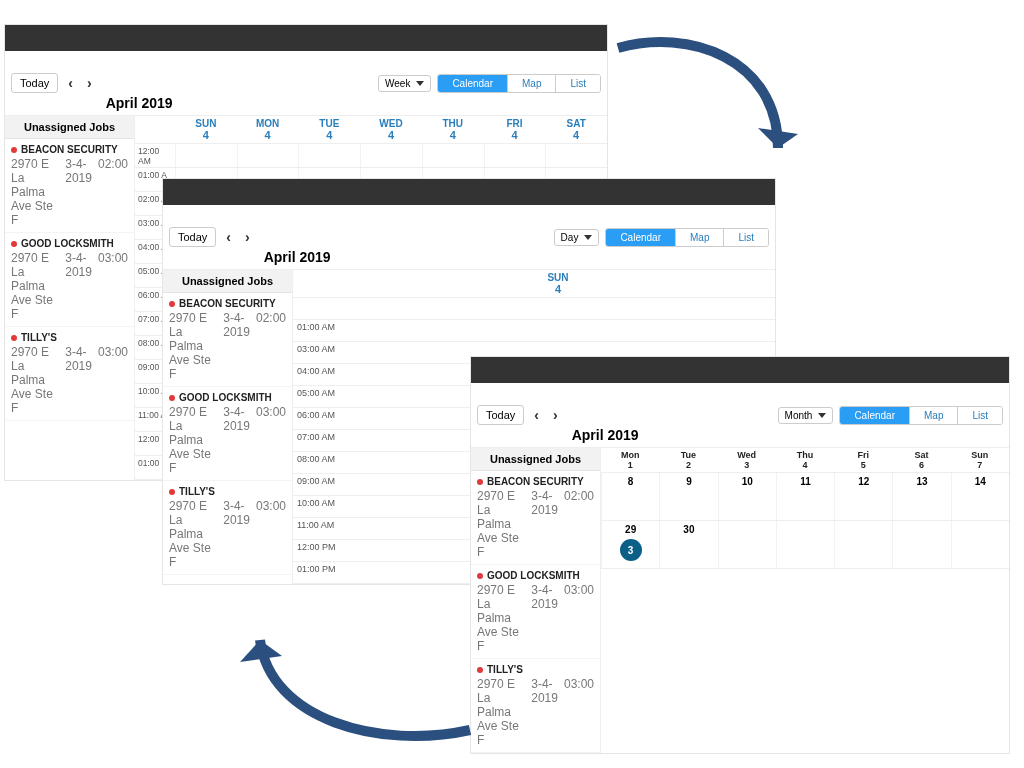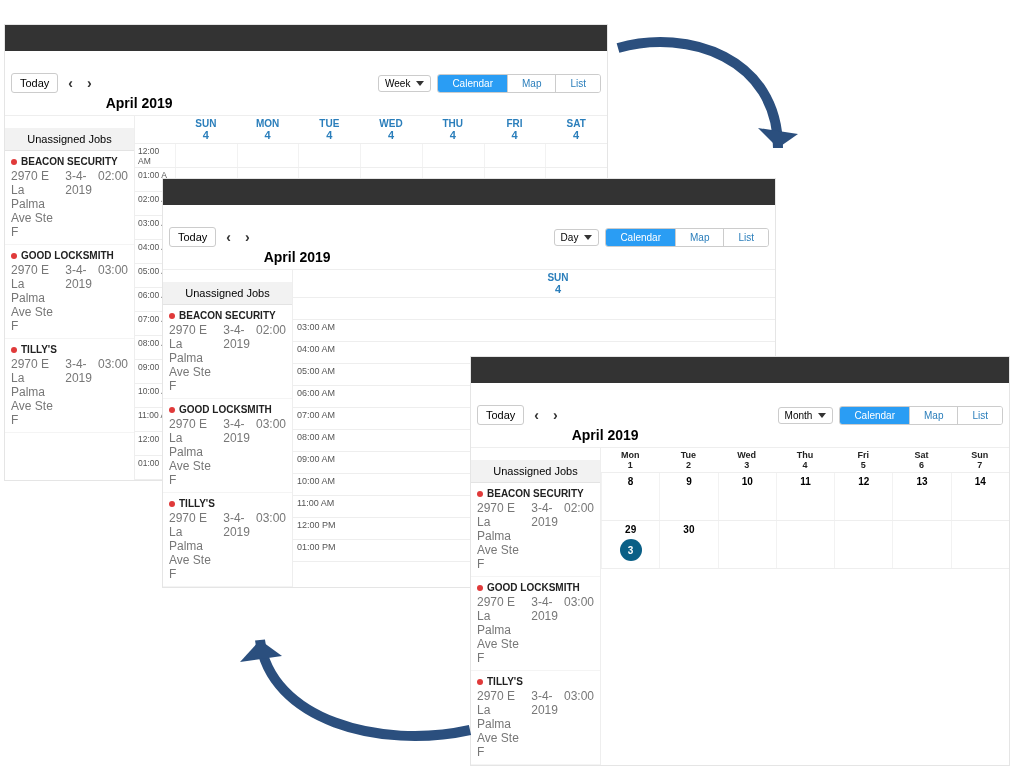--- a/index.html
+++ b/index.html
@@ -17,21 +17,21 @@
   .segmented { display: flex; border: 1px solid #ccc; border-radius: 3px; overflow: hidden; }
   .segmented .seg { font-size: 10px; padding: 3px 14px; background: #fff; color: #2a7ebb; cursor: pointer; border-left: 1px solid #ccc; }
   .segmented .seg:first-child { border-left: none; }
   .segmented .seg.active { background: #2a9df4; color: #fff; }
 
   .range-select { display: flex; align-items: center; border: 1px solid #ccc; border-radius: 3px; padding: 2px 6px; font-size: 10px; gap: 6px; cursor: pointer; }
   .chev-down { width:0;height:0;border-left:4px solid transparent;border-right:4px solid transparent;border-top:5px solid #333; display:inline-block; }
 
   .body-row { display: flex; }
   .sidebar { width: 130px; border-right: 1px solid #eee; }
-  .sidebar-title { font-size: 11px; font-weight: normal; text-align: center; padding: 5px 4px; background: #f2f2f2; border-bottom:1px solid #e3e3e3;margin-top:12px;}
+  .sidebar-title { font-size: 11px; font-weight: bold; text-align: center; padding: 5px 4px; background: #f2f2f2; border-bottom:1px solid #e3e3e3;}
   .job { padding: 5px 6px; border-bottom:1px solid #f4f4f4; }
   .job-name { font-size: 10px; font-weight: bold; color: #222; }
   .job-name::before { content:''; display:inline-block; width:6px; height:6px; border-radius:50%; background:#e03a3a; margin-right:4px; vertical-align:middle; }
   .job-meta { font-size: 12px; color: #777; margin-top: 2px; display:flex; gap:6px; }
 
   
   .week-head { display:flex; border-bottom:1px solid #eee; }
   .week-head .timecol { width:40px; }
   .week-head .daycol { flex:1; text-align:center; padding:2px 0; }
   .week-head .dow { font-size:10px; font-weight:bold; color:#2a7ebb; }
@@ -351,20 +351,24 @@
           <div class="dow" style="font-size:10px;font-weight:bold;color:#2a7ebb">SUN</div>
           <div class="dnum" style="font-size:11px;font-weight:bold;color:#2a7ebb">4</div>
         </div>
       </div>
       <div class="day-grid" id="day-grid">
           <div class="day-row">
             <div class="timecol"></div>
             <div class="cell"></div>
           </div>
           <div class="day-row">
+            <div class="timecol">01:00 AM</div>
+            <div class="cell"></div>
+          </div>
+          <div class="day-row">
             <div class="timecol">03:00 AM</div>
             <div class="cell"></div>
           </div>
           <div class="day-row">
             <div class="timecol">04:00 AM</div>
             <div class="cell"></div>
           </div>
           <div class="day-row">
             <div class="timecol">05:00 AM</div>
             <div class="cell"></div>

